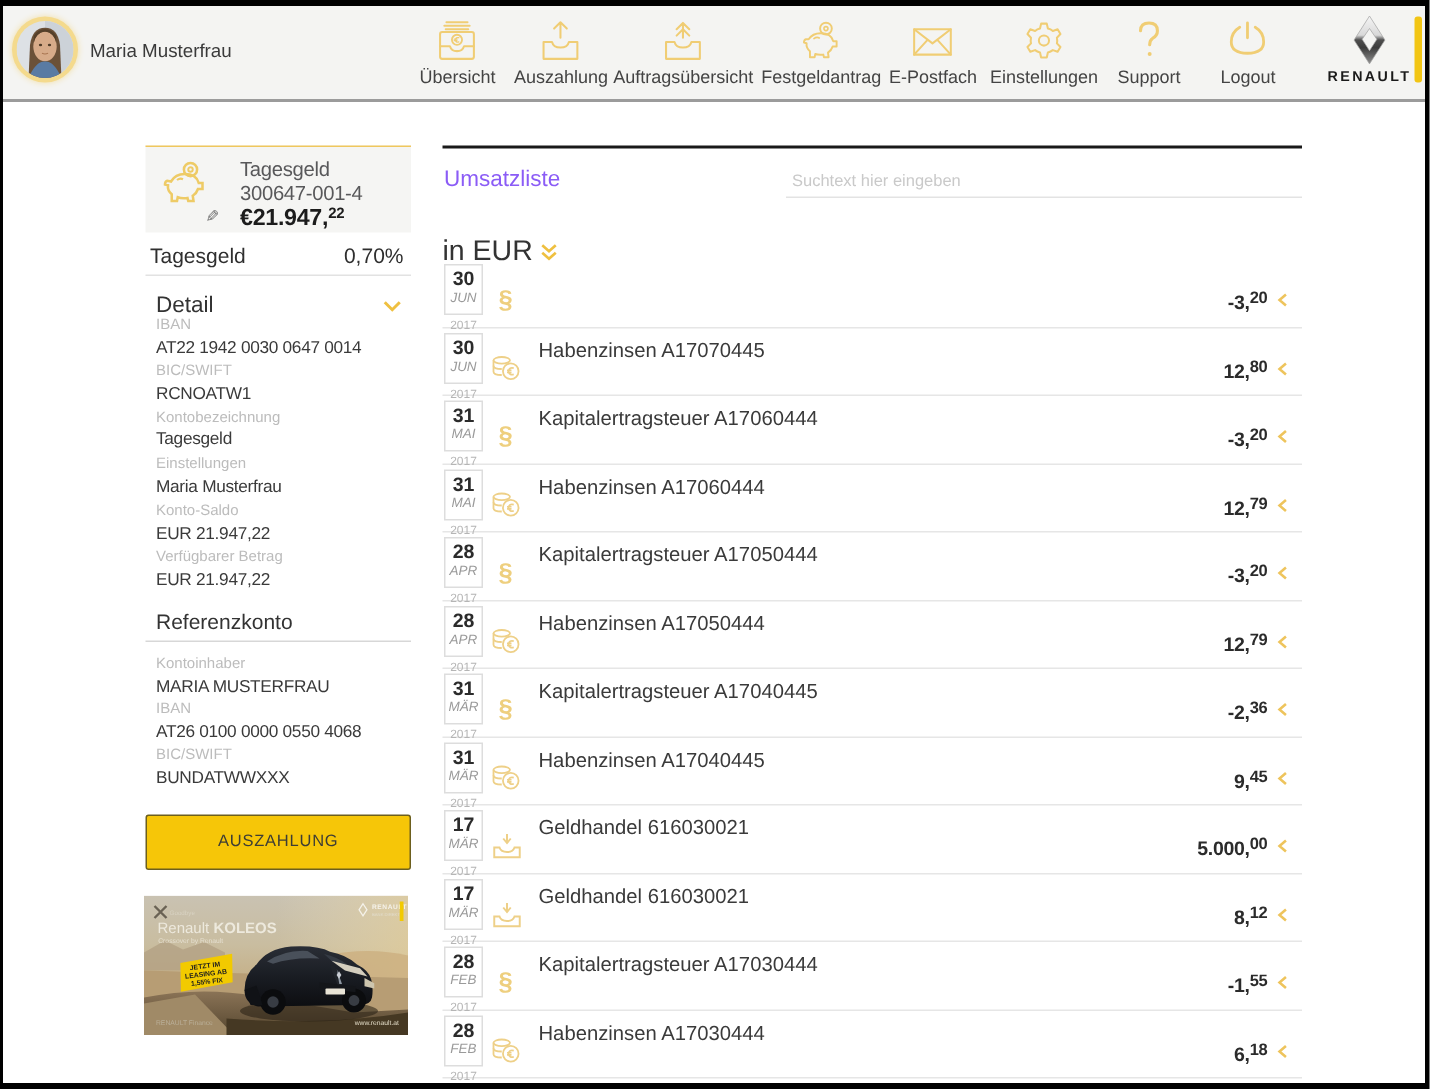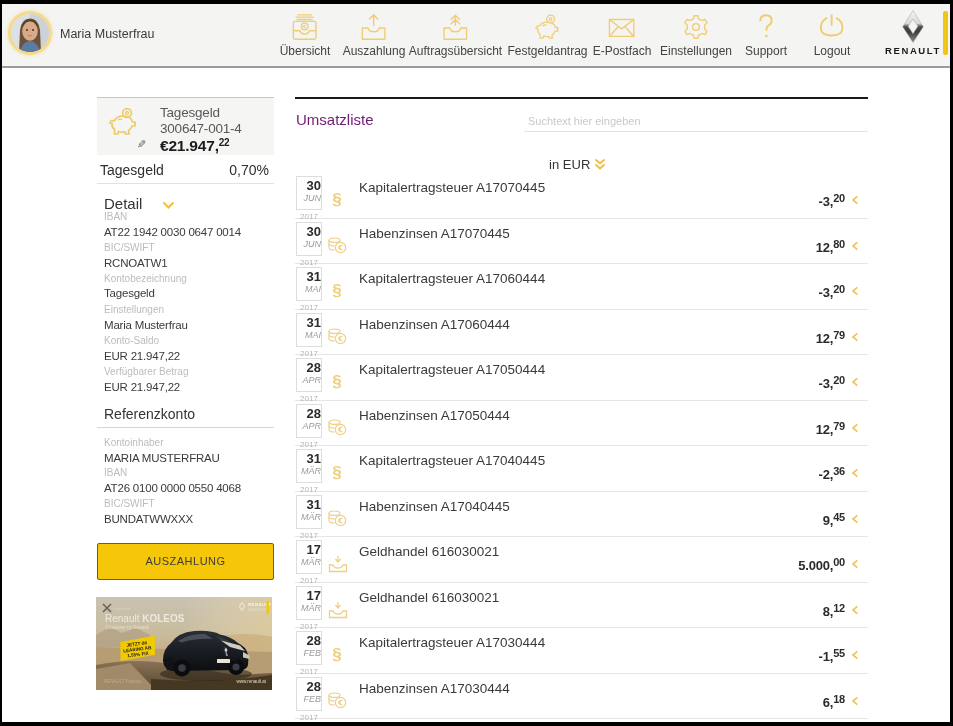--- a/index.html
+++ b/index.html
@@ -22,38 +22,38 @@
   .side { position:absolute; left:95px; top:93px; width:177px; height:446px; }
   .side > div { position:absolute; left:0; width:177px; }
   .acct { background:#f5f5f3; border-top:1.5px solid #efc75e; height:58px; top:0; padding:6.5px 0 0 63px; }
   .acct .txt { text-align:left; color:#58585a; font-size:13.5px; line-height:16.5px; letter-spacing:-0.2px; }
   .acct .amt { color:#1c1c1c; font-weight:bold; font-size:15.5px; letter-spacing:-0.2px; }
   .sup { font-size:10px; font-weight:bold; vertical-align:baseline; position:relative; top:-5px; }
   .pig { position:absolute; left:8px; top:7px; }
   .pencil { position:absolute; left:40px; top:40px; font-size:11px; color:#6a6a6a; transform:scaleX(-1); }
   .rate { top:65px; height:22.5px; display:flex; justify-content:space-between; padding:0 5px 0 3px; font-size:14px; color:#2f2f2f; }
   .rsep { top:85.5px; height:1px; background:#e2e2e2; }
-  .dhead { top:98px; display:flex; justify-content:flex-start; padding:0 6px 0 7px; font-size:15px; color:#333;gap:20px; }
+  .dhead { top:98px; display:flex; justify-content:space-between; padding:0 6px 0 7px; font-size:15px; color:#333;gap:20px; }
   .pair { }
   .lbl { color:#bcbcbc; font-size:10px; padding-left:7px; }
   .val { color:#3a3a3a; font-size:11.5px; padding-left:7px; margin-top:3.5px; letter-spacing:-0.2px; }
   .refh { top:309px; font-size:14px; color:#333; padding-left:7px; }
   .rline { top:329.5px; height:1px; background:#d7d7d7; }
   .btn { position:absolute; left:95px; top:539px; width:177px; height:37px; background:#f6c608; border:1px solid #6c5f1e; border-radius:2px; color:#3d3d35; font-size:11px; letter-spacing:0.5px; text-align:center; line-height:35px; }
   
   .ad { position:absolute; left:94px; top:593px; width:176px; height:93px; overflow:hidden; }
   
   .main { position:absolute; left:293px; top:93px; width:573px; }
   .mtop { border-top:2px solid #1a1a1a; position:relative; height:45px; }
-  .title { position:absolute; left:1px; top:12px; font-size:15px; color:#701a75; }
+  .title { position:absolute; left:1px; top:12px; font-size:15px; color:#8b5cf6; }
   .search { position:absolute; left:229px; top:8px; width:344px; border-bottom:1px solid #e3e3e3; font-size:11px; color:#c9c9c9; padding:8px 0 4px 4px; }
-  .ineur { text-align:center; font-size:13px; color:#333; padding:15px 8px 0 0; height:31px; }
+  .ineur { text-align:left; font-size:19px; color:#333; padding:15px 8px 0 0; height:31px; }
   .rows { }
   .row { position:relative; height:45.5px; border-bottom:1px solid #e6e6e6; }
-  .dbox { position:absolute; left:1px; top:3px; width:26px; height:34px; border:1px solid #ddd; text-align:right; }
+  .dbox { position:absolute; left:1px; top:3px; width:26px; height:34px; border:1px solid #ddd; text-align:center; }
   .dbox .dd { font-size:13px; font-weight:bold; color:#2b2b2b; line-height:14px; margin-top:2px; }
   .dbox .mm { font-size:9px; color:#9a9a9a; line-height:10px;font-style:italic; }
   .dyr { position:absolute; left:1px; top:39px; width:26px; text-align:center; font-size:8px; color:#b5b5b5; }
   .ricon { position:absolute; left:33px; top:18px; width:18px; height:18px; color:#eecb66; }
   .para { font-size:17px; font-weight:bold; line-height:17px; text-align:center; }
   .desc { position:absolute; left:64px; top:7px; font-size:13.5px; color:#3a3a3a; }
   .amt2 { position:absolute; right:23px; top:21px; font-size:13px; font-weight:bold; color:#2b2b2b; letter-spacing:-0.2px; }
   .amt2 .sup2 { font-size:11px; vertical-align:baseline; position:relative; top:-4px; }
   .chev { position:absolute; right:9px; top:22px; }
   .gold { color:#eecf7e; }
@@ -310,21 +310,20 @@
         </svg>
     </div>
     <div class="rows">
       <div class="row">
         <div class="dbox">
             <div class="dd">30</div>
             <div class="mm">JUN</div>
           </div>
         <div class="dyr">2017</div>
         <div class="ricon para gold">§</div>
-        <div class="desc">Kapitalertragsteuer A17070445</div>
         <div class="amt2">-3,<span class="sup2">20</span></div>
         <svg class="chev" width="8" height="10" viewBox="0 0 8 10" fill="none" stroke="#eec45c" stroke-width="1.7">
             <path d="M6.3 1.3 L2 5 L6.3 8.7"></path>
           </svg>
       </div>
       <div class="row">
         <div class="dbox">
             <div class="dd">30</div>
             <div class="mm">JUN</div>
           </div>

